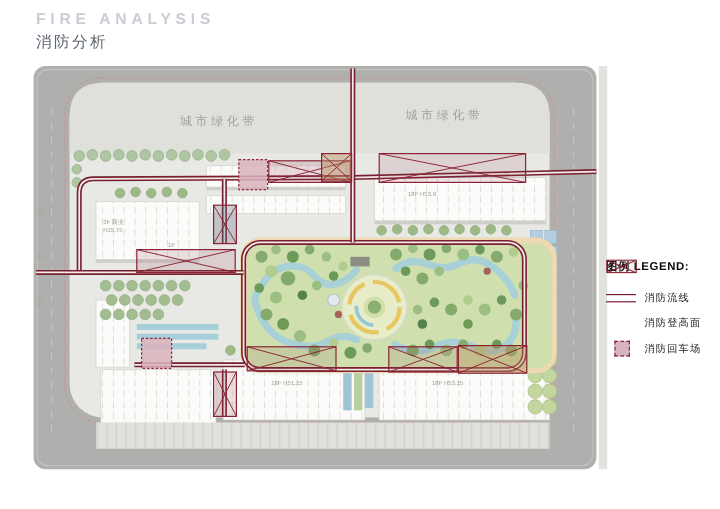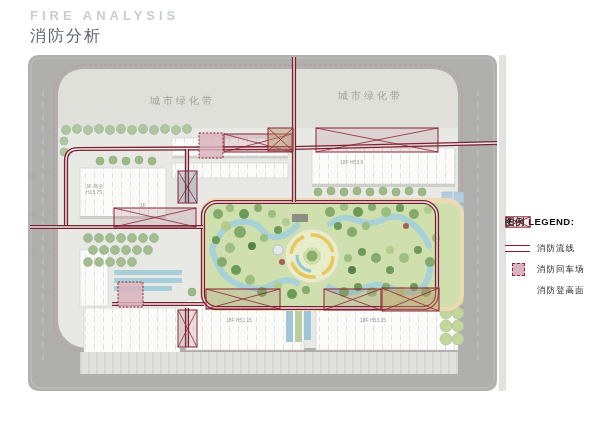--- a/index.html
+++ b/index.html
@@ -1,21 +1,21 @@
 <!DOCTYPE html>
 <html><head>
 <meta charset="utf-8">
 <style>
   html,body{margin:0;padding:0;background:#ffffff;width:600px;height:424px;overflow:hidden;
     font-family:"Liberation Sans","DejaVu Sans",sans-serif;}
   .stage{position:relative;width:600px;height:312px;background:#fff;}
   .stage svg{position:absolute;left:0;top:0;}
   .hdr-en{position:absolute;left:30px;top:8px;font-size:13px;font-weight:700;
     letter-spacing:4px;color:#c9cdd3;}
-  .hdr-zh{position:absolute;left:30px;top:26px;font-size:16px;color:#5e6570;letter-spacing:2px;}
+  .hdr-zh{position:absolute;left:30px;top:26px;font-size:13px;color:#5e6570;letter-spacing:2px;}
   .belt-label{position:absolute;font-size:10px;color:#a2a29d;letter-spacing:3px;white-space:nowrap;}
   .belt-left{left:150px;top:94px;}
   .belt-right{left:338px;top:89px;}
   .road-name{position:absolute;left:29px;top:165px;height:140px;writing-mode:vertical-rl;
     font-size:8.5px;color:#a9a9a5;letter-spacing:38px;opacity:.85;}
   .bl{position:absolute;font-size:5px;color:#9b9b95;white-space:nowrap;line-height:1.1;}
   .legend{position:absolute;left:505px;top:216px;width:92px;}
   .legend-title{font-size:9.5px;font-weight:700;color:#0a0a0a;letter-spacing:.5px;margin-bottom:13px;}
   .legend-row{display:flex;align-items:center;margin-bottom:8px;height:13px;}
   .legend-sym{width:27px;display:flex;align-items:center;justify-content:flex-start;flex:0 0 27px;}
@@ -362,30 +362,30 @@
 
   <div class="legend-row">
     <span class="legend-sym">
       <span class="sym-line"></span>
     </span>
     <span class="legend-label">消防流线</span>
   </div>
 
   <div class="legend-row">
     <span class="legend-sym">
-      <span class="sym-square"></span>
-    </span>
-    <span class="legend-label">消防回车场</span>
-  </div>
-
-  <div class="legend-row">
-    <span class="legend-sym">
       <svg width="26" height="12" viewBox="0 0 26 12">
         <rect x="0.8" y="0.8" width="24.4" height="10.4" fill="rgba(150,60,75,0.08)" stroke="#8a2336" stroke-width="1"></rect>
         <line x1="0.8" y1="0.8" x2="25.2" y2="11.2" stroke="#8a2336" stroke-width="0.9"></line>
         <line x1="25.2" y1="0.8" x2="0.8" y2="11.2" stroke="#8a2336" stroke-width="0.9"></line>
       </svg>
     </span>
     <span class="legend-label">消防登高面</span>
   </div>
+
+  <div class="legend-row">
+    <span class="legend-sym">
+      <span class="sym-square"></span>
+    </span>
+    <span class="legend-label">消防回车场</span>
+  </div>
 </div>
 
 </div>
 
 </body></html>

